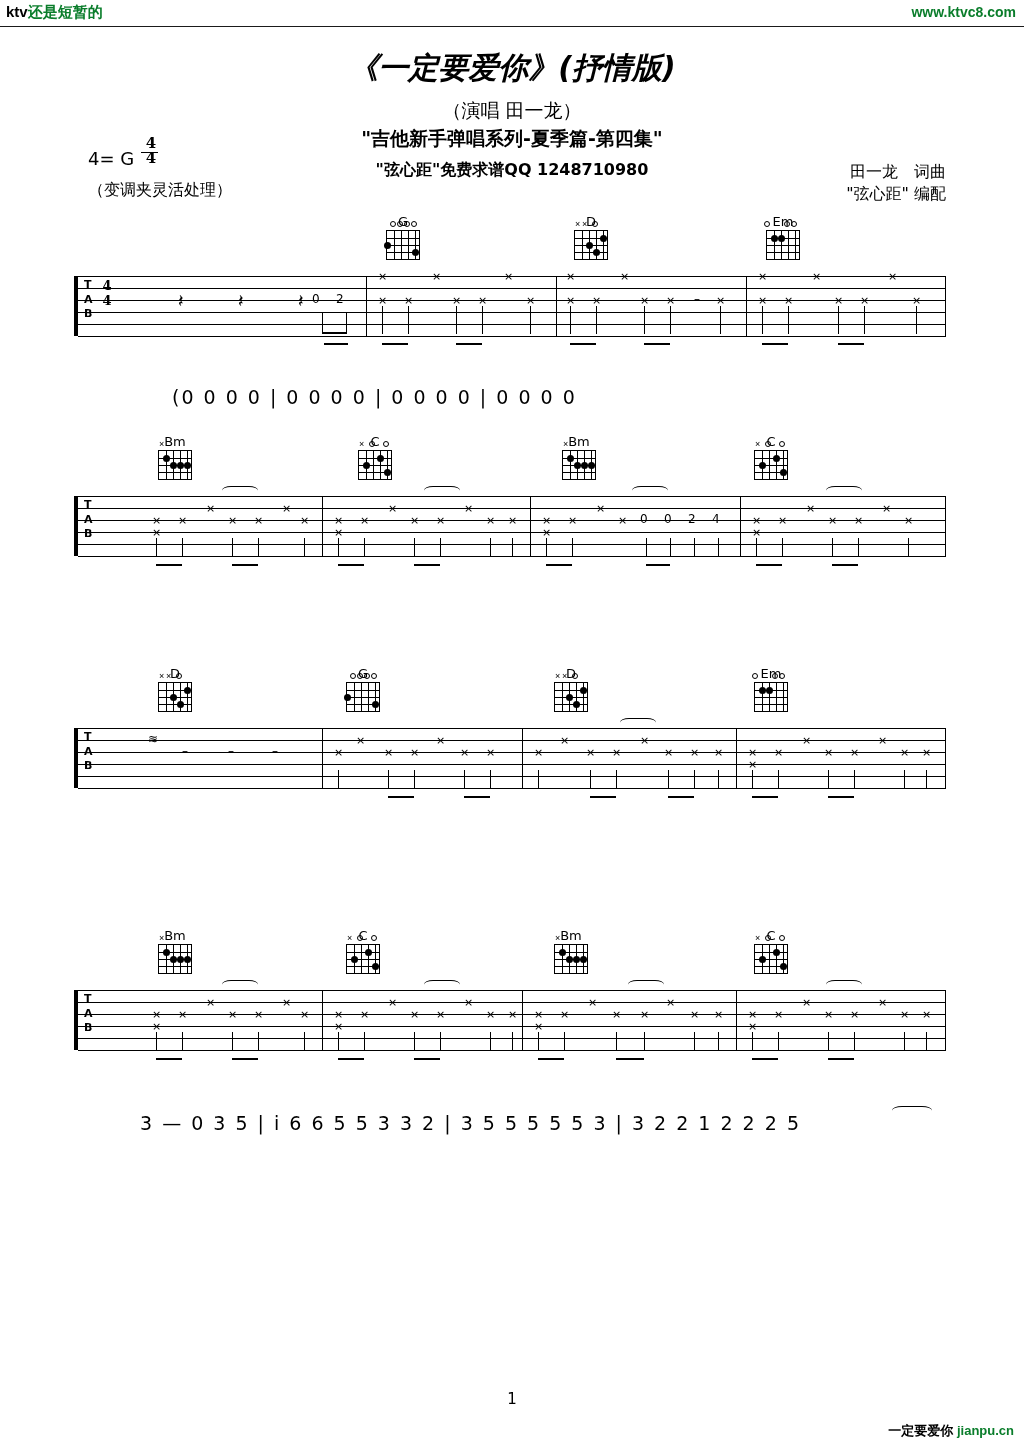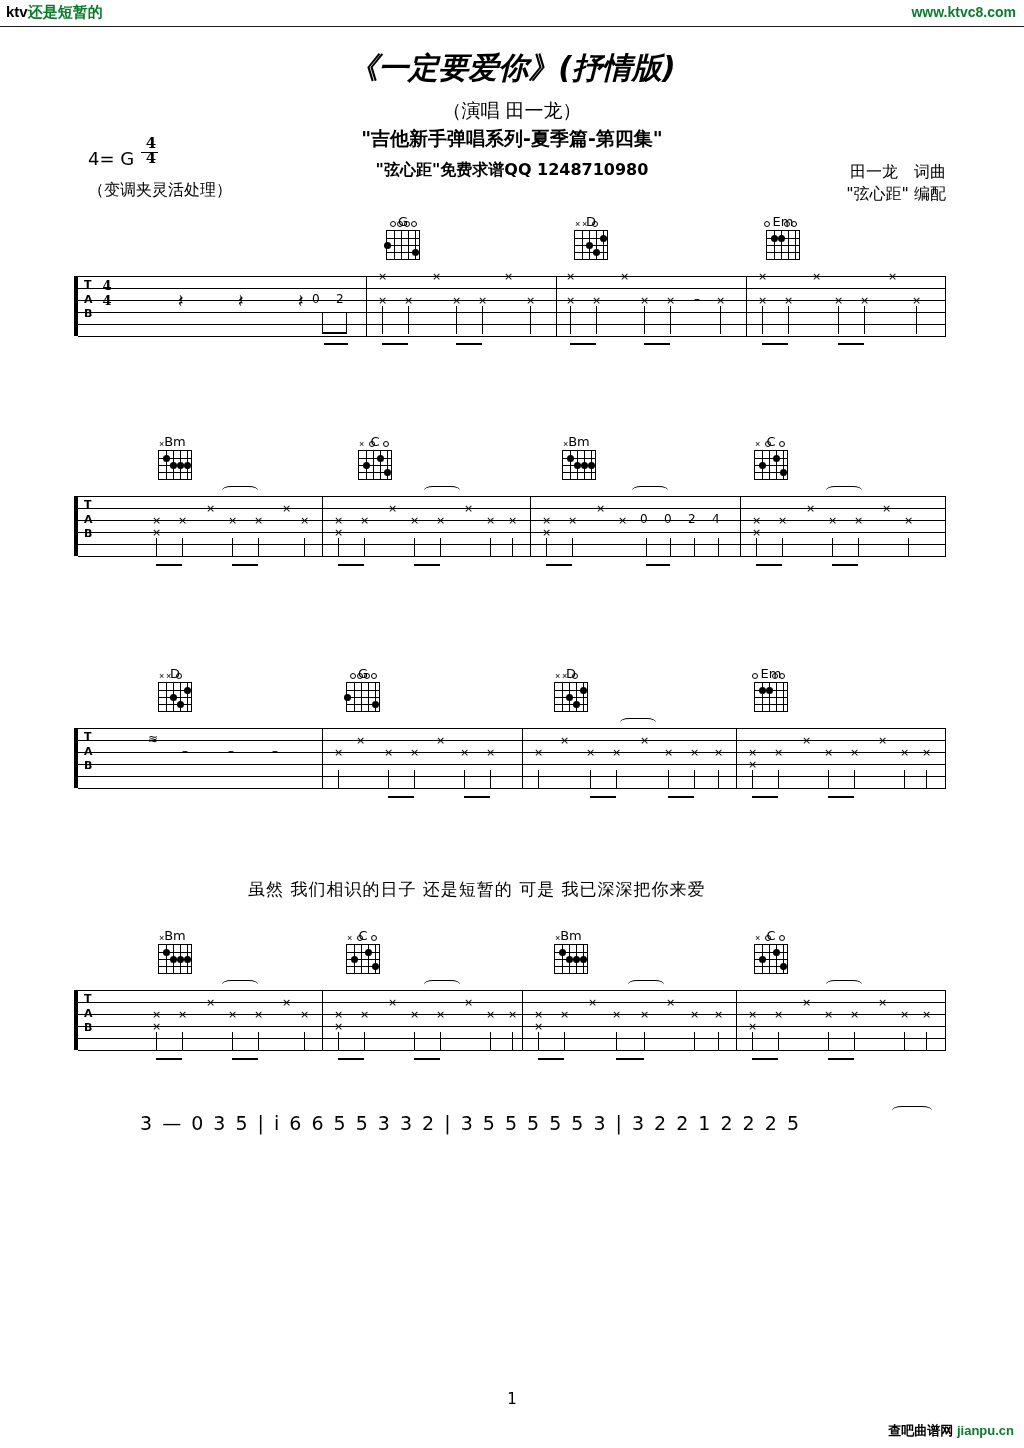--- a/index.html
+++ b/index.html
@@ -301,20 +301,21 @@
     <div class="xmark" style="left:912px; top:18px;">×</div>
     <div class="stem" style="left:762px; top:30px; height:28px;"></div>
     <div class="stem" style="left:788px; top:30px; height:28px;"></div>
     <div class="stem" style="left:838px; top:30px; height:28px;"></div>
     <div class="stem" style="left:864px; top:30px; height:28px;"></div>
     <div class="stem" style="left:916px; top:30px; height:28px;"></div>
     <div class="beam" style="left:762px; top:67px; width:26px;"></div>
     <div class="beam" style="left:838px; top:67px; width:26px;"></div>
   </div>
 
+  <div class="melody" style="left:172px; top:170px;">(0  0  0  0  | 0  0  0  0  | 0  0  0  0  | 0  0  0  0</div>
 </div>
 
 <div class="system" id="sys2" style="top:436px;">
   <div class="chordrow">
     <div class="chordbox" style="left:152px;">
       <div class="cname">Bm</div>
       <div class="grid">
         <div class="v" style="left:7px;"></div>
           <div class="v" style="left:14px;"></div>
         <div class="v" style="left:21px;"></div>
@@ -622,21 +623,20 @@
     <div class="stem" style="left:752px; top:42px; height:18px;"></div>
     <div class="stem" style="left:778px; top:42px; height:18px;"></div>
     <div class="stem" style="left:828px; top:42px; height:18px;"></div>
     <div class="stem" style="left:854px; top:42px; height:18px;"></div>
     <div class="stem" style="left:904px; top:42px; height:18px;"></div>
     <div class="stem" style="left:926px; top:42px; height:18px;"></div>
     <div class="beam" style="left:752px; top:68px; width:26px;"></div>
     <div class="beam" style="left:828px; top:68px; width:26px;"></div>
   </div>
 
-  <div class="lyrics" style="left:248px; top:210px;">虽然  我们相识的日子     还是短暂的   可是   我已深深把你来爱</div>
 </div>
 
 <div class="system" id="sys4" style="top:930px;">
   <div class="chordrow">
     <div class="chordbox" style="left:152px;">
       <div class="cname">Bm</div>
       <div class="grid">
         <div class="v" style="left:7px;"></div>
           <div class="v" style="left:14px;"></div>
         <div class="v" style="left:21px;"></div>
@@ -798,13 +798,13 @@
     <div class="stem" style="left:926px; top:42px; height:18px;"></div>
     <div class="beam" style="left:752px; top:68px; width:26px;"></div>
     <div class="beam" style="left:828px; top:68px; width:26px;"></div>
   </div>
 
   <div class="melody" style="left:140px; top:182px;">3  —  0   3 5 | i 6 6 5 5 3 3 2 | 3 5 5 5 5    5 3 | 3 2 2 1 2 2 2 5</div>
   <div class="tie" style="left:892px; top:176px; width:40px;"></div>
 </div>
 
 <div class="pagenum">1</div>
-<div class="footwm"><span class="b">查吧曲谱网</span> <span class="g">jianpu.cn</span></div>
+<div class="footwm"><span class="b">一定要爱你</span> <span class="g">jianpu.cn</span></div>
 
 </body></html>

